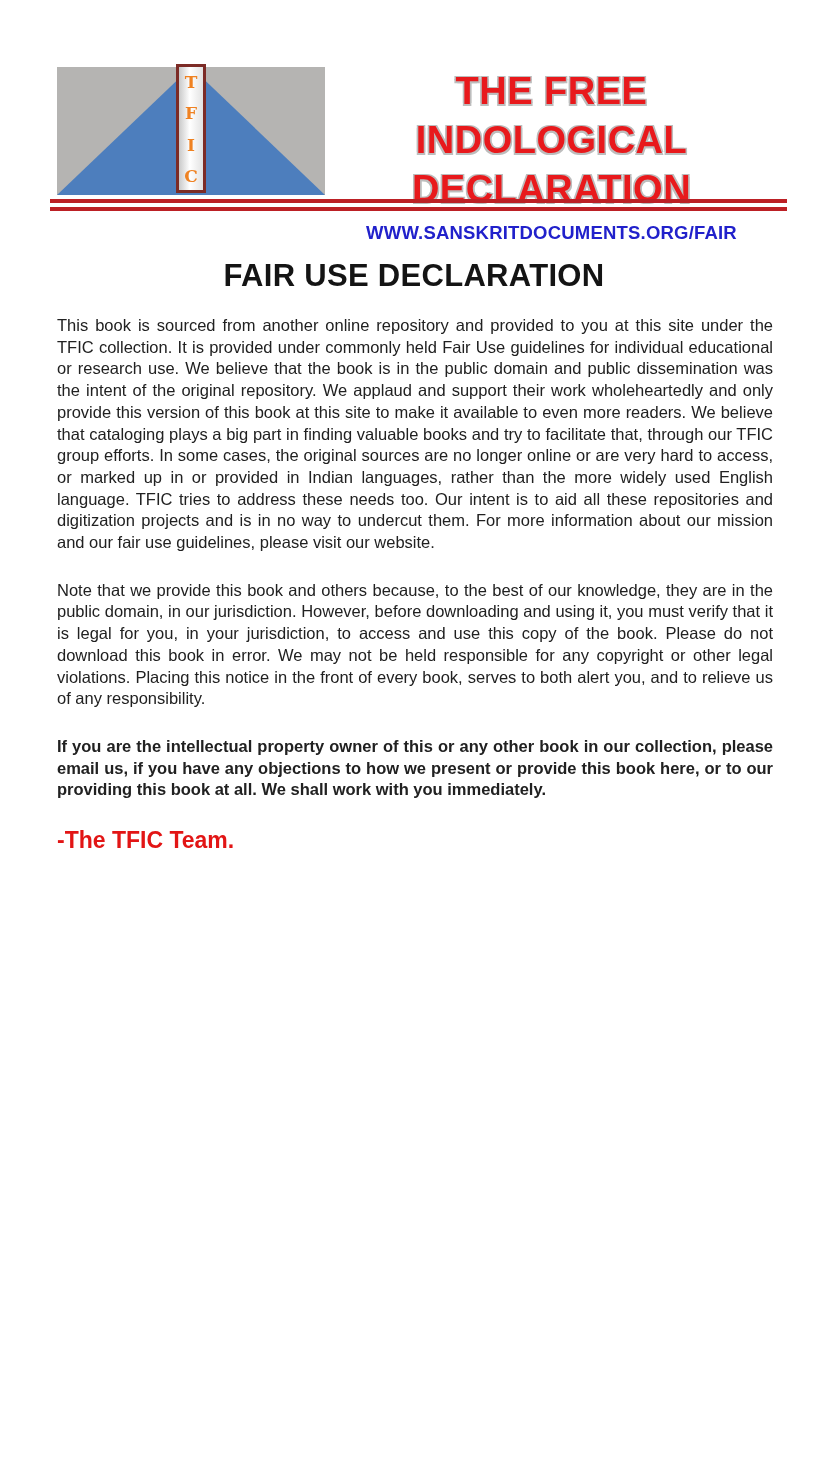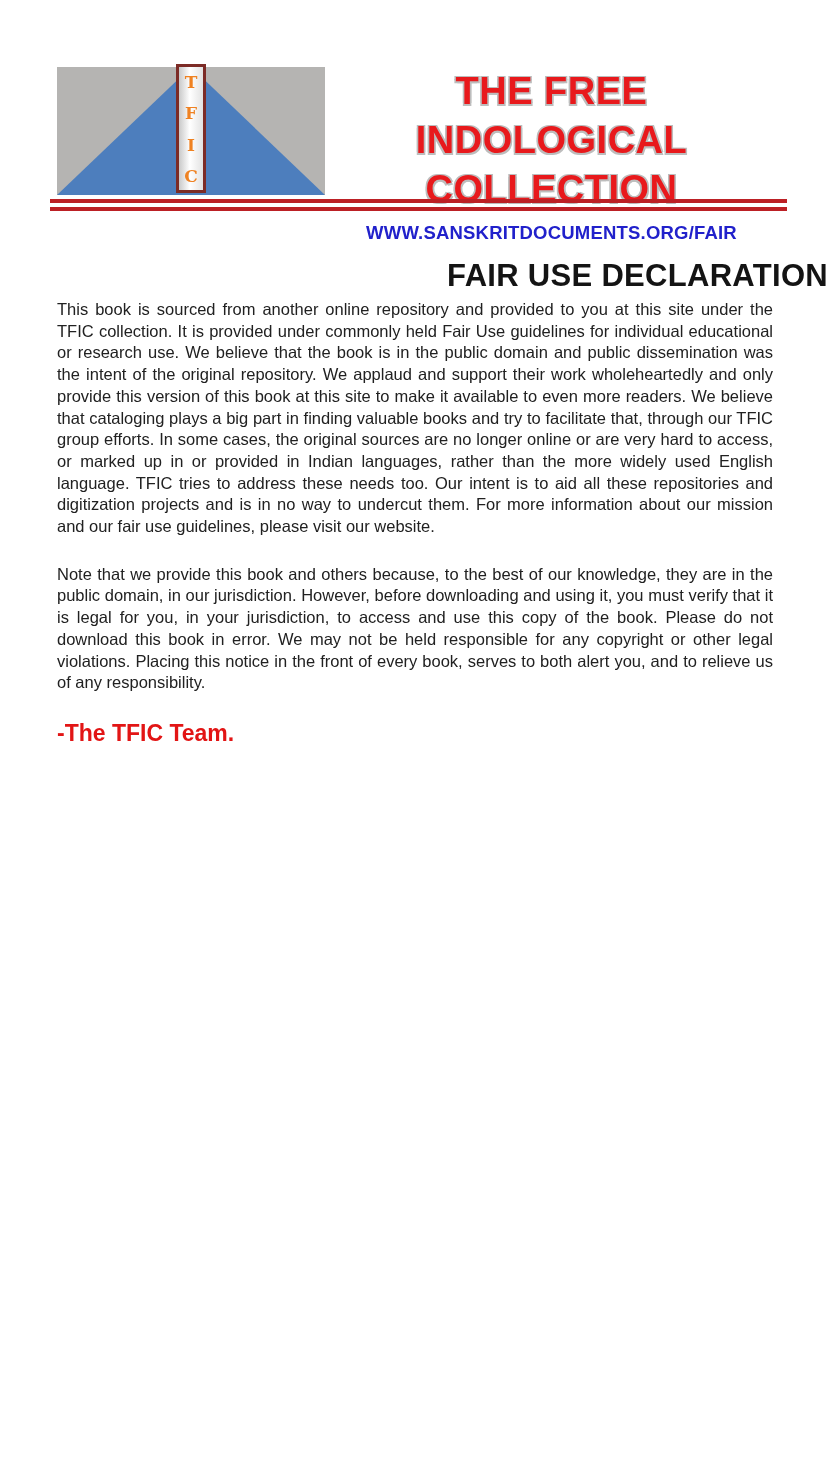--- a/index.html
+++ b/index.html
@@ -54,30 +54,30 @@
   .double-rule {
     position:absolute; top:199px; left:50px; width:737px;
     height:4px;
     border-top:4px solid #bc2025;
     border-bottom:4px solid #bc2025;
   }
 
   
   .doc-title {
     position:absolute; top:237px; left:0; right:0;
-    text-align:right;
+    text-align:center;
     font-size:31px; font-weight:bold; color:#141414;
     letter-spacing:0.3px;
   }
   .content {
     position:absolute; top:299px; left:57px; width:716px;
     color:#212121;
   }
   .content p {
-    margin:0 0 26px 0;
+    margin:16px 0 26px 0;
     font-size:16.5px; line-height:21.7px;
     text-align:justify;
   }
   .content p.bold-par { font-weight:bold; }
   .signature {
     margin-top:0;
     font-size:23px; font-weight:bold; color:#e21515;
   }
 </style>
 </head>
@@ -90,28 +90,29 @@
       <div class="logo-triangle"></div>
       <div class="logo-column">
         <span class="logo-letter">T</span>
         <span class="logo-letter">F</span>
         <span class="logo-letter">I</span>
         <span class="logo-letter">C</span>
       </div>
     </div>
     <div class="header-text">
       <div class="org-title">THE FREE INDOLOGICAL</div>
-      <div class="org-title">COLLECTION</div>
+      <div class="org-title">DECLARATION</div>
       <div class="org-website">WWW.SANSKRITDOCUMENTS.ORG/FAIR</div>
     </div>
   </header>
 
   <div class="double-rule"></div>
 
   <h1 class="doc-title">FAIR USE DECLARATION</h1>
 
   <main class="content">
     <p>This book is sourced from another online repository and provided to you at this site under the TFIC collection. It is provided under commonly held Fair Use guidelines for individual educational or research use. We believe that the book is in the public domain and public dissemination was the intent of the original repository. We applaud and support their work wholeheartedly and only provide this version of this book at this site to make it available to even more readers. We believe that cataloging plays a big part in finding valuable books and try to facilitate that, through our TFIC group efforts. In some cases, the original sources are no longer online or are very hard to access, or marked up in or provided in Indian languages, rather than the more widely used English language. TFIC tries to address these needs too. Our intent is to aid all these repositories and digitization projects and is in no way to undercut them. For more information about our mission and our fair use guidelines, please visit our website.</p>
     <p>Note that we provide this book and others because, to the best of our knowledge, they are in the public domain, in our jurisdiction. However, before downloading and using it, you must verify that it is legal for you, in your jurisdiction, to access and use this copy of the book. Please do not download this book in error. We may not be held responsible for any copyright or other legal violations. Placing this notice in the front of every book, serves to both alert you, and to relieve us of any responsibility.</p>
+    <p class="bold-par">If you are the intellectual property owner of this or any other book in our collection, please email us, if you have any objections to how we present or provide this book here, or to our providing this book at all. We shall work with you immediately.</p>
     <div class="signature">-The TFIC Team.</div>
   </main>
 
 </div>
 
 </body></html>

